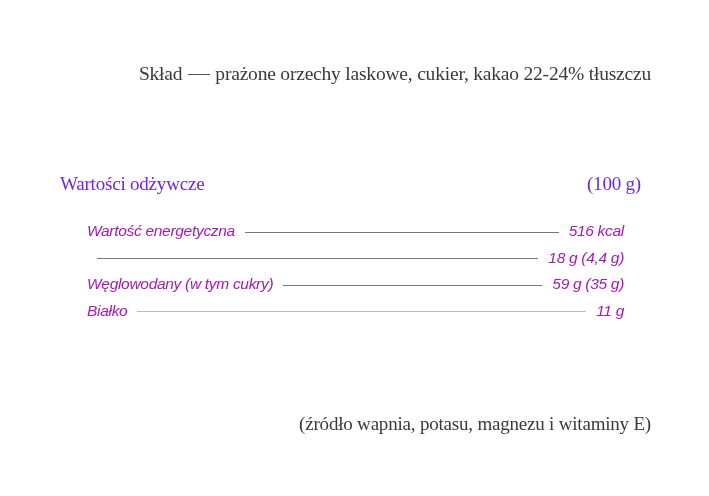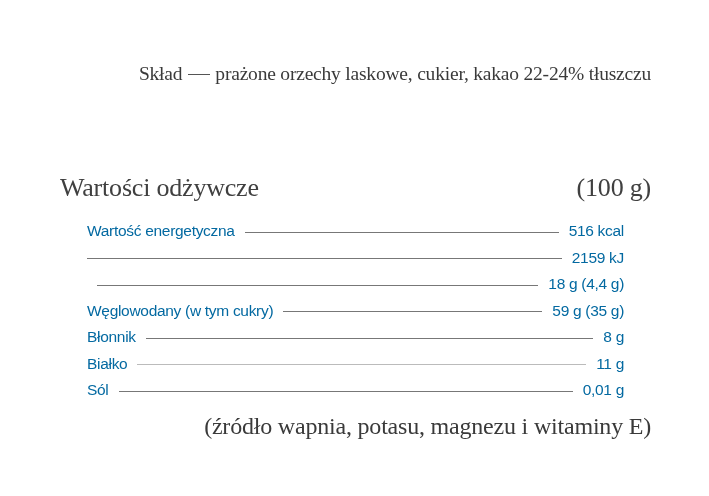--- a/index.html
+++ b/index.html
@@ -2,29 +2,29 @@
 <html><head>
   <meta charset="utf-8">
   <style>
     html, body { margin: 0; padding: 0; background: #ffffff; }
     body { width: 709px; height: 496px; position: relative; overflow: hidden; color: #333333; }
     .serif { font-family: "Liberation Serif", "DejaVu Serif", serif; }
     .sans { font-family: "Liberation Sans", "DejaVu Sans", sans-serif; }
     .top-block { position: absolute; right: 58px; top: 58px; text-align: right; font-size: 19.5px; line-height: 31px; letter-spacing: -0.2px; color: #3a3a3a; }
     .top-line { white-space: nowrap; text-align: right; }
     .dash { display: inline-block; width: 22px; height: 1px; background: #555; vertical-align: middle; margin: 0 5px 0 6px; position: relative; top: -1px; }
-    .nut-header { position: absolute; left: 60px; right: 58px; top: 173px; display: flex; justify-content: space-between; font-size: 26px; color: #404040; letter-spacing: -0.2px; }
+    .nut-header { position: absolute; left: 60px; right: 68px; top: 173px; display: flex; justify-content: space-between; font-size: 19px; color: #6d28d9; letter-spacing: -0.2px; }
     .rows { position: absolute; left: 87px; width: 537px; top: 218px; }
-    .row { display: flex; align-items: center; height: 26.5px; font-size: 15.5px; color: #0369a1; letter-spacing: -0.3px; }
+    .row { display: flex; align-items: center; height: 26.5px; font-size: 15.5px; color: #a21caf; letter-spacing: -0.3px; font-style: italic; }
     .row .label { white-space: nowrap; }
     .row .line { flex: 1; height: 1px; background: #777; margin: 0 10px; position: relative; top: 1px; }
     .row .line.light { background: #bbb; }
     .row .line.first { margin-left: 0; }
     .row .value { white-space: nowrap; }
-    .footnote { position: absolute; right: 58px; top: 413px; font-size: 24px; color: #3a3a3a; letter-spacing: -0.2px; }
+    .footnote { position: absolute; right: 58px; top: 413px; font-size: 19px; color: #3a3a3a; letter-spacing: -0.2px; }
   </style>
 </head>
 <body>
 
 <div class="top-block serif">
   <div class="top-line">
     <span>Skład</span><span class="dash"></span><span>prażone orzechy laskowe, cukier, kakao 22-24% tłuszczu</span>
   </div>
 </div>
 
@@ -33,42 +33,28 @@
   <span>(100 g)</span>
 </div>
 
 <div class="rows sans">
   <div class="row">
     <span class="label">Wartość energetyczna</span>
     <span class="line"></span>
     <span class="value">516 kcal</span>
   </div>
   <div class="row">
-    <span class="line first"></span>
-    <span class="value">2159 kJ</span>
-  </div>
-  <div class="row">
     <span class="line"></span>
     <span class="value">18 g (4,4 g)</span>
   </div>
   <div class="row">
     <span class="label">Węglowodany (w tym cukry)</span>
     <span class="line"></span>
     <span class="value">59 g (35 g)</span>
   </div>
   <div class="row">
-    <span class="label">Błonnik</span>
-    <span class="line"></span>
-    <span class="value">8 g</span>
-  </div>
-  <div class="row">
     <span class="label">Białko</span>
     <span class="line light"></span>
     <span class="value">11 g</span>
-  </div>
-  <div class="row">
-    <span class="label">Sól</span>
-    <span class="line"></span>
-    <span class="value">0,01 g</span>
   </div>
 </div>
 
 <div class="footnote serif">(źródło wapnia, potasu, magnezu i witaminy E)</div>
 
 </body></html>

